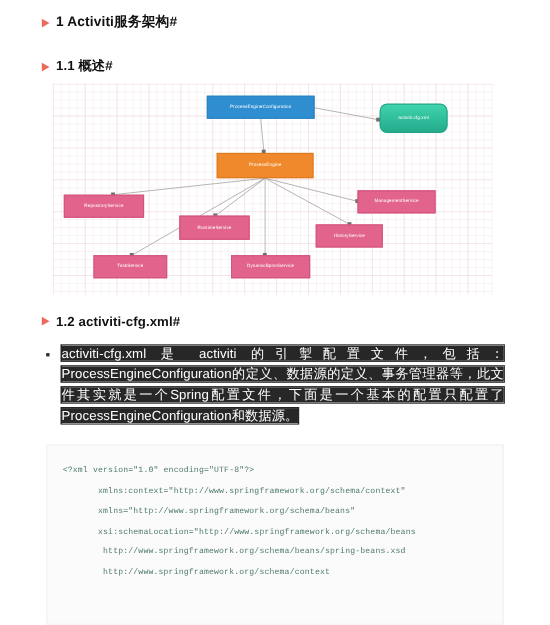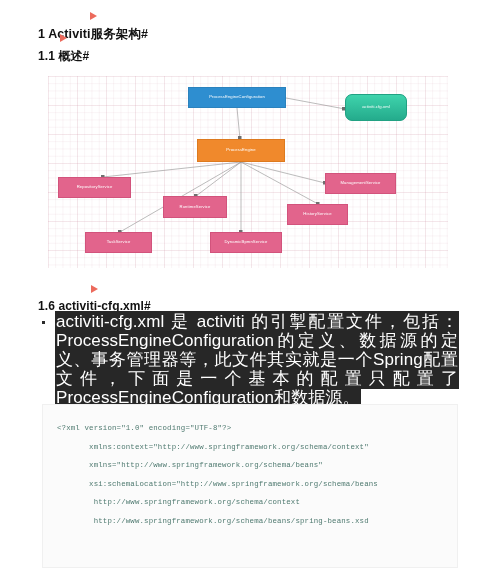--- a/index.html
+++ b/index.html
@@ -24,32 +24,31 @@
   
   .heading {
     position: absolute;
     display: flex;
     align-items: center;
     gap: 6px;
     font-weight: bold;
     color: #111111;
     letter-spacing: 0.1px;
     white-space: nowrap;
-    flex-direction: column;
   }
   .tri {
     width: 0;
     height: 0;
     border-top: 4.5px solid transparent;
     border-bottom: 4.5px solid transparent;
     border-left: 7px solid #ec6a5c;
     flex: 0 0 auto;
   }
   #h1 { left: 38px; top: 12px; font-size: 12.5px; }
-  #h11 { left: 38px; top: 34px; font-size: 12px; }
+  #h11 { left: 38px; top: 52px; font-size: 12px; }
   #h12 { left: 38px; top: 285px; font-size: 12px; }
 
   
   .diagram {
     position: absolute;
     left: 48px;
     top: 76px;
     width: 400px;
     height: 192px;
     background-color: #ffffff;
@@ -103,21 +102,21 @@
   .bullet-dot {
     position: absolute;
     left: 4px;
     top: 9px;
     width: 3px;
     height: 3px;
     background: #2a2a2a;
   }
   .para {
     margin-left: 18px;
-    font-size: 17px;
+    font-size: 12px;
     line-height: 19px;
     text-align: justify;
     color: #ffffff;
     letter-spacing: 0.1px;
   }
   .para span.hl {
     background: #272727;
     box-shadow: 0 0 0 1px #272727;
     -webkit-box-decoration-break: clone;
     box-decoration-break: clone;
@@ -212,30 +211,30 @@
     <div class="node n-history">
       <span>HistoryService</span>
     </div>
     <div class="node n-mgmt">
       <span>ManagementService</span>
     </div>
   </div>
 
   <div class="heading" id="h12">
     <span class="tri"></span>
-    <span>1.6 activiti-cfg.xml#</span>
+    <span>1.2 activiti-cfg.xml#</span>
   </div>
 
   <div class="para-wrap">
     <span class="bullet-dot"></span>
     <div class="para"><span class="hl">activiti-cfg.xml 是 activiti 的引掣配置文件，包括：ProcessEngineConfiguration的定义、数据源的定义、事务管理器等，此文件其实就是一个Spring配置文件，下面是一个基本的配置只配置了ProcessEngineConfiguration和数据源。</span></div>
   </div>
 
   <div class="code-block">
     <div class="code-line">&lt;?xml version="1.0" encoding="UTF-8"?&gt;</div>
     <div class="code-line">       xmlns:context="http://www.springframework.org/schema/context"</div>
     <div class="code-line">       xmlns="http://www.springframework.org/schema/beans"</div>
     <div class="code-line">       xsi:schemaLocation="http://www.springframework.org/schema/beans</div>
+    <div class="code-line">        http://www.springframework.org/schema/beans/spring-beans.xsd</div>
     <div class="code-line">        http://www.springframework.org/schema/context</div>
-    <div class="code-line">        http://www.springframework.org/schema/beans/spring-beans.xsd</div>
   </div>
 
 </div>
 
 </body></html>

